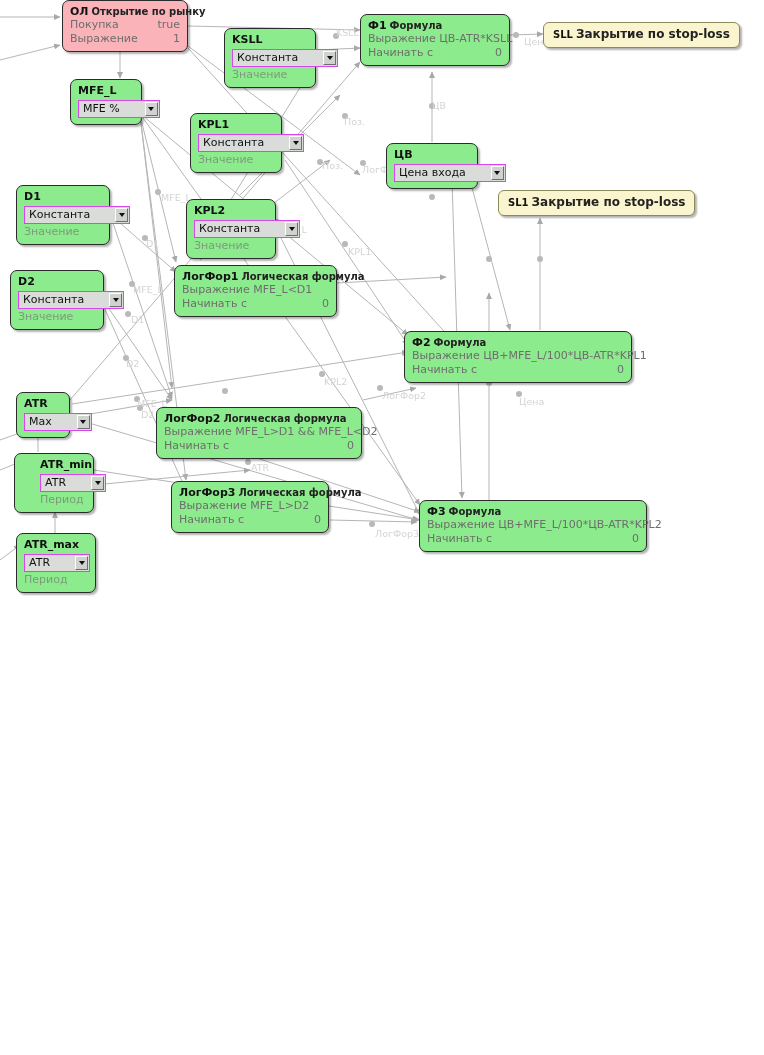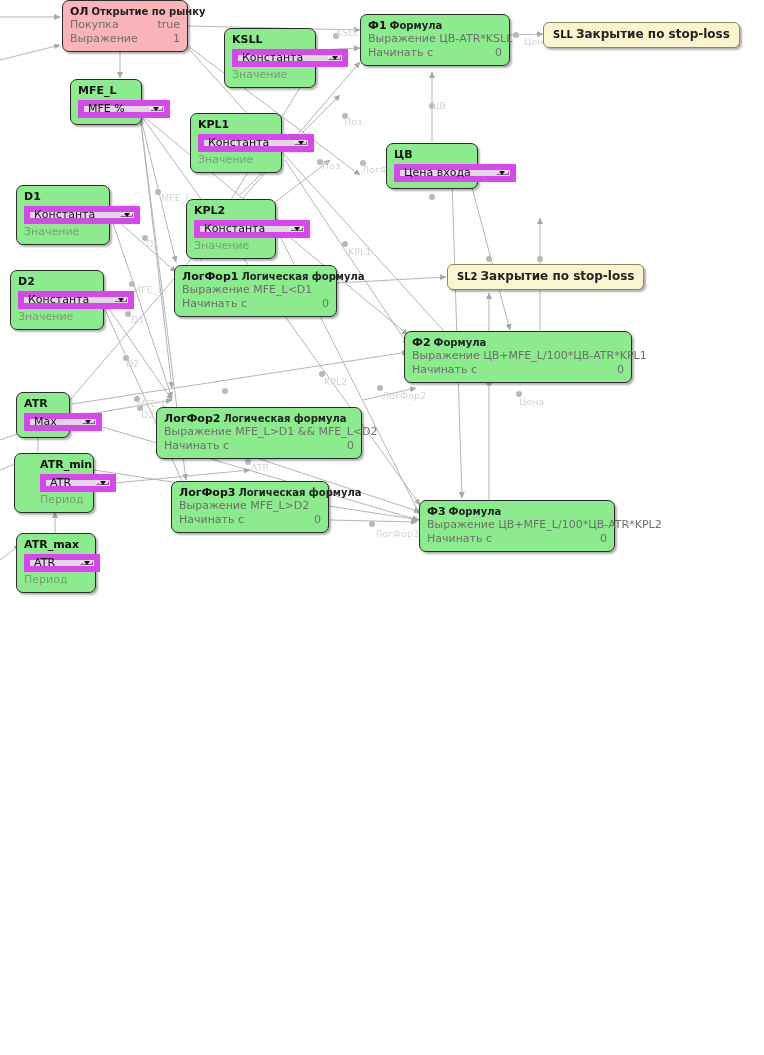--- a/index.html
+++ b/index.html
@@ -67,21 +67,21 @@
     font-size: 11px;
     color: #7c9c7c;
     line-height: 14px;
     white-space: nowrap;
   }
   
   .combo {
     display: inline-flex;
     align-items: stretch;
     background: #d9dcd9;
-    border: 6px solid #d946ef;
+    border: 1px solid #d946ef;
     padding: 1px;
     margin: 2px 0 1px 0;
     height: 18px;
     gap: 20px;
   }
   .combo .txt {
     background: #d9dcd9;
     font-size: 11px;
     color: #111;
     line-height: 14px;
@@ -341,26 +341,26 @@
     <div class="title">KPL2</div>
     <div class="combo">
       <span class="txt">Константа</span>
       <span class="arrow">
           <i></i>
         </span>
     </div>
     <div class="caption">Значение</div>
   </div>
 
-
-  <div class="node note" style="left:447px;top:264px;">
-    <div class="title">
-      <span>SL2</span><span class="sub">Закрытие по stop-loss</span>
-    </div>
-  </div>
+  <div class="node note" style="left:498px;top:190px;">
+    <div class="title">
+      <span>SL1</span><span class="sub">Закрытие по stop-loss</span>
+    </div>
+  </div>
+
 
   <div class="node green" style="left:10px;top:270px;width:94px;">
     <div class="title">D2</div>
     <div class="combo">
       <span class="txt">Константа</span>
       <span class="arrow">
           <i></i>
         </span>
     </div>
     <div class="caption">Значение</div>
@@ -432,21 +432,21 @@
     </div>
     <div class="row">
       <span class="lbl">Выражение MFE_L&gt;D2</span>
     </div>
     <div class="row">
       <span class="lbl">Начинать с</span>
       <span class="val">0</span>
     </div>
   </div>
 
-  <div class="node green" style="left:419px;top:500px;width:196px;">
+  <div class="node green" style="left:419px;top:500px;width:228px;">
     <div class="title">
       <span>Ф3</span><span class="sub">Формула</span>
     </div>
     <div class="row">
       <span class="lbl">Выражение ЦВ+MFE_L/100*ЦВ-ATR*KPL2</span>
     </div>
     <div class="row">
       <span class="lbl">Начинать с</span>
       <span class="val">0</span>
     </div>

